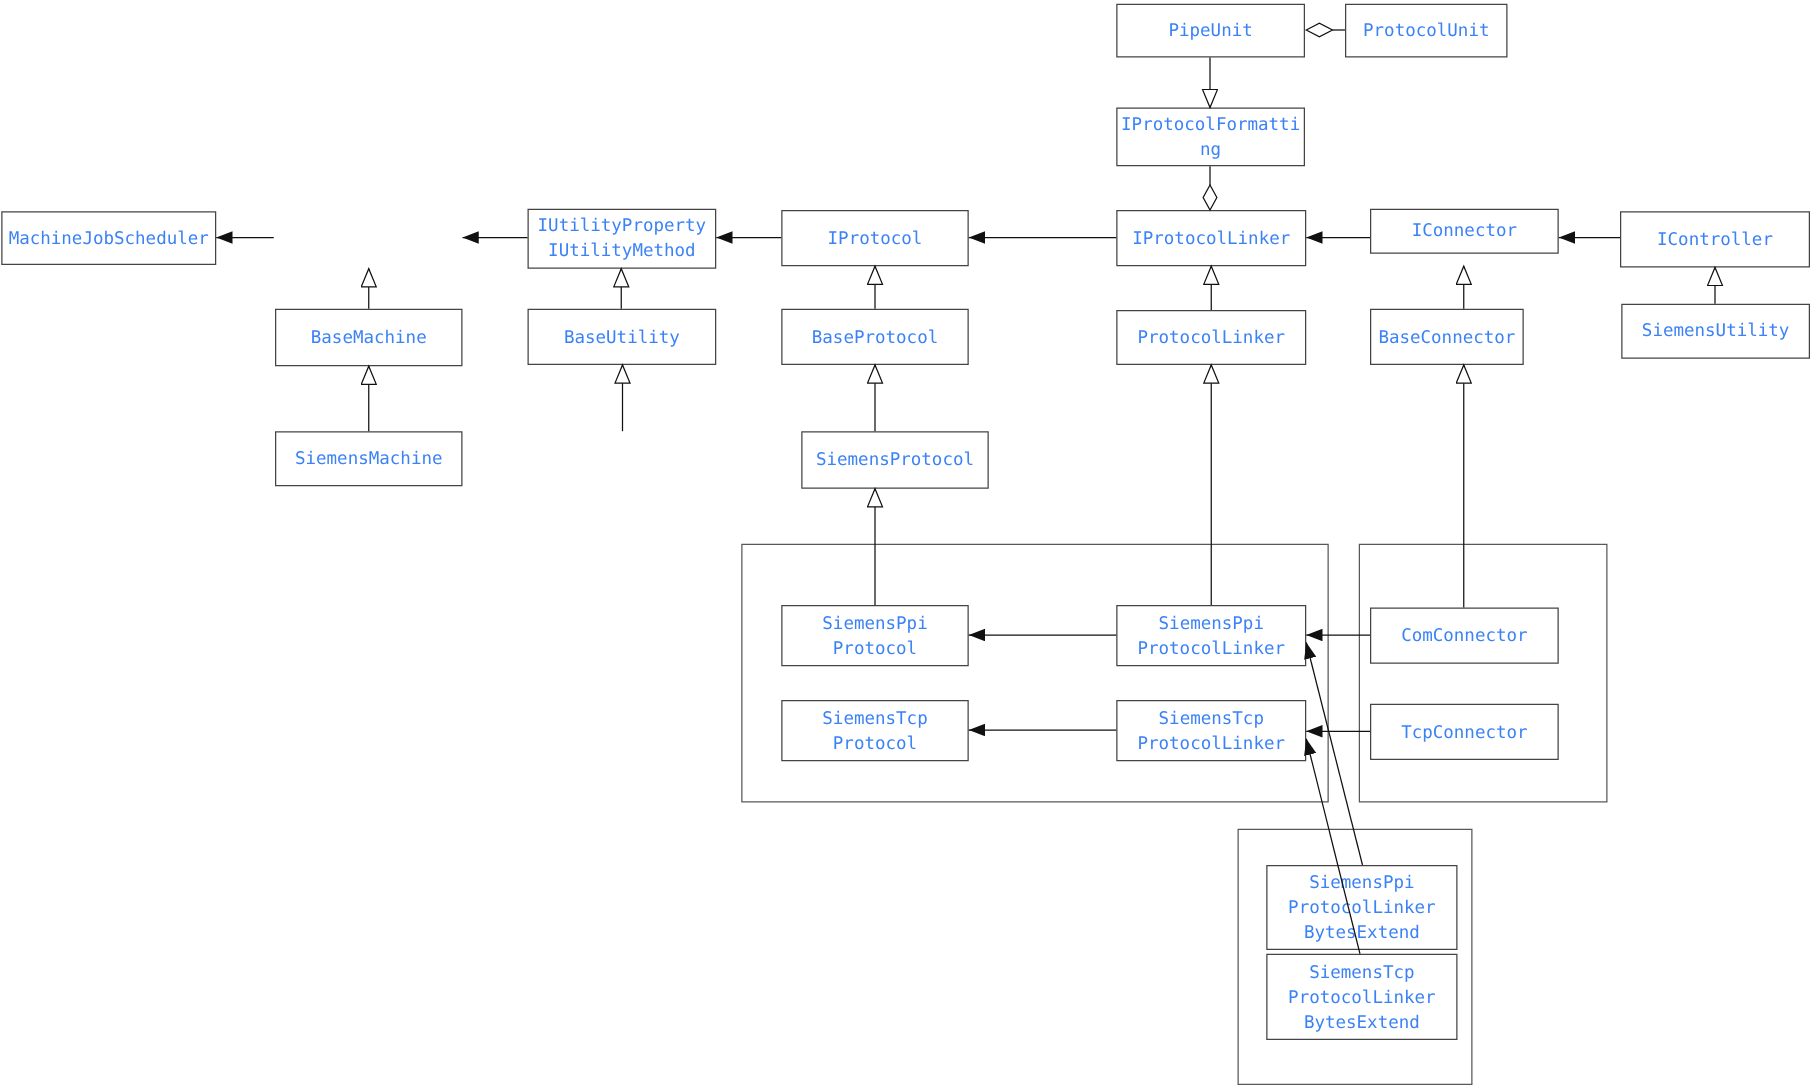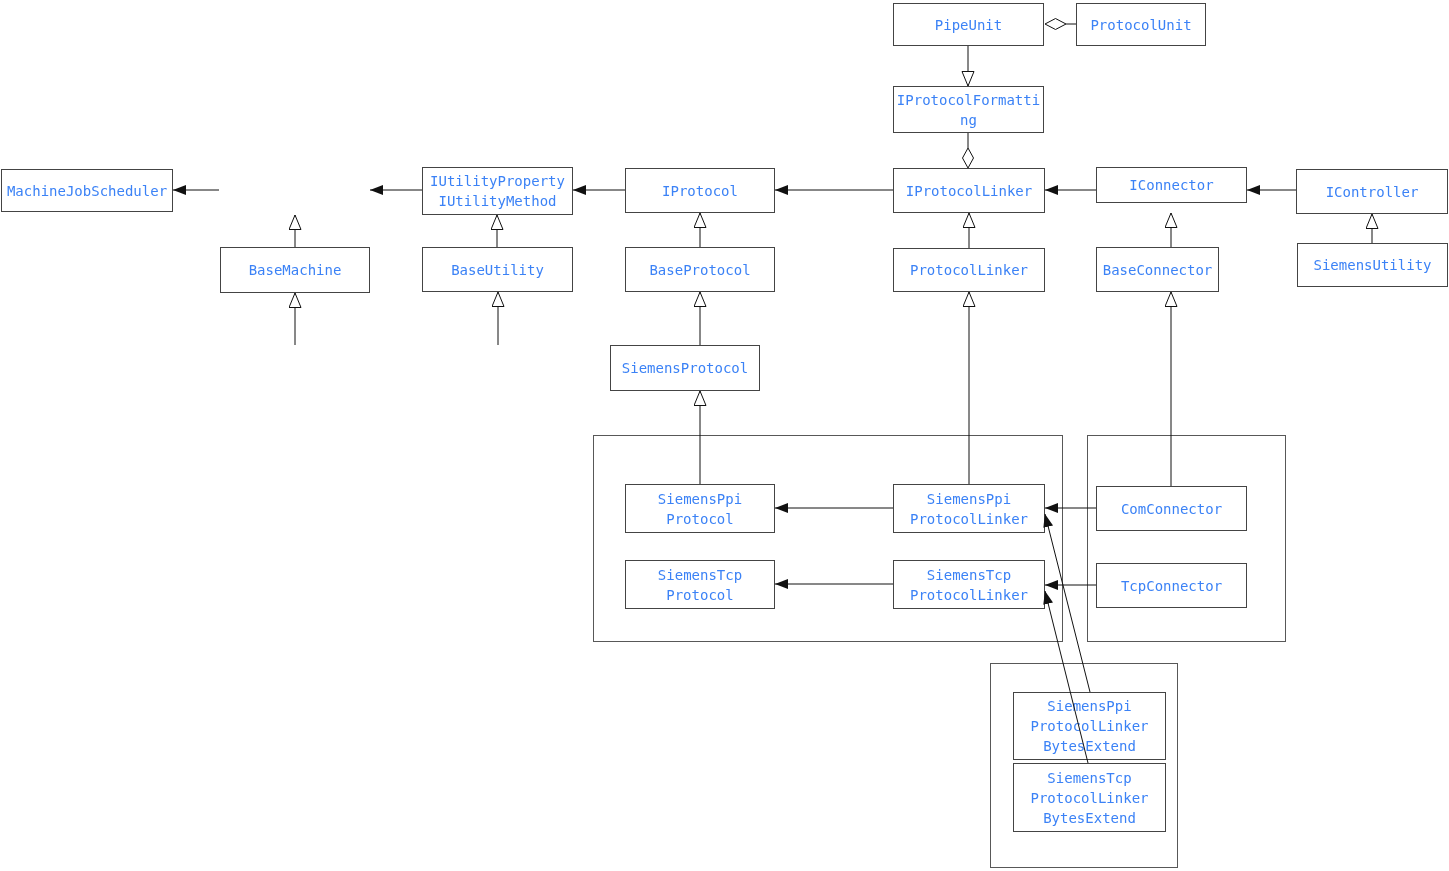--- a/index.html
+++ b/index.html
@@ -62,21 +62,22 @@
   <div class="node" style="left:1096px;top:167px;width:151px;height:36px">IConnector</div>
   <div class="node" style="left:1296px;top:169px;width:152px;height:45px">IController</div>
 
   <div class="node" style="left:220px;top:247px;width:150px;height:46px">BaseMachine</div>
   <div class="node" style="left:422px;top:247px;width:151px;height:45px">BaseUtility</div>
   <div class="node" style="left:625px;top:247px;width:150px;height:45px">BaseProtocol</div>
   <div class="node" style="left:893px;top:248px;width:152px;height:44px">ProtocolLinker</div>
   <div class="node" style="left:1096px;top:247px;width:123px;height:45px">BaseConnector</div>
   <div class="node" style="left:1297px;top:243px;width:151px;height:44px">SiemensUtility</div>
 
-  <div class="node" style="left:610px;top:345px;width:150px;height:46px">SiemensProtocol</div>
+  <div class="node" style="left:220px;top:345px;width:150px;height:44px">SiemensMachine</div>
+  <div class="node" style="left:641px;top:345px;width:150px;height:46px">SiemensProtocol</div>
 
   <div class="node" style="left:625px;top:484px;width:150px;height:49px">SiemensPpi
 Protocol</div>
   <div class="node" style="left:625px;top:560px;width:150px;height:49px">SiemensTcp
 Protocol</div>
   <div class="node" style="left:893px;top:484px;width:152px;height:49px">SiemensPpi
 ProtocolLinker</div>
   <div class="node" style="left:893px;top:560px;width:152px;height:49px">SiemensTcp
 ProtocolLinker</div>
   <div class="node" style="left:1096px;top:563px;width:151px;height:45px">TcpConnector</div>

